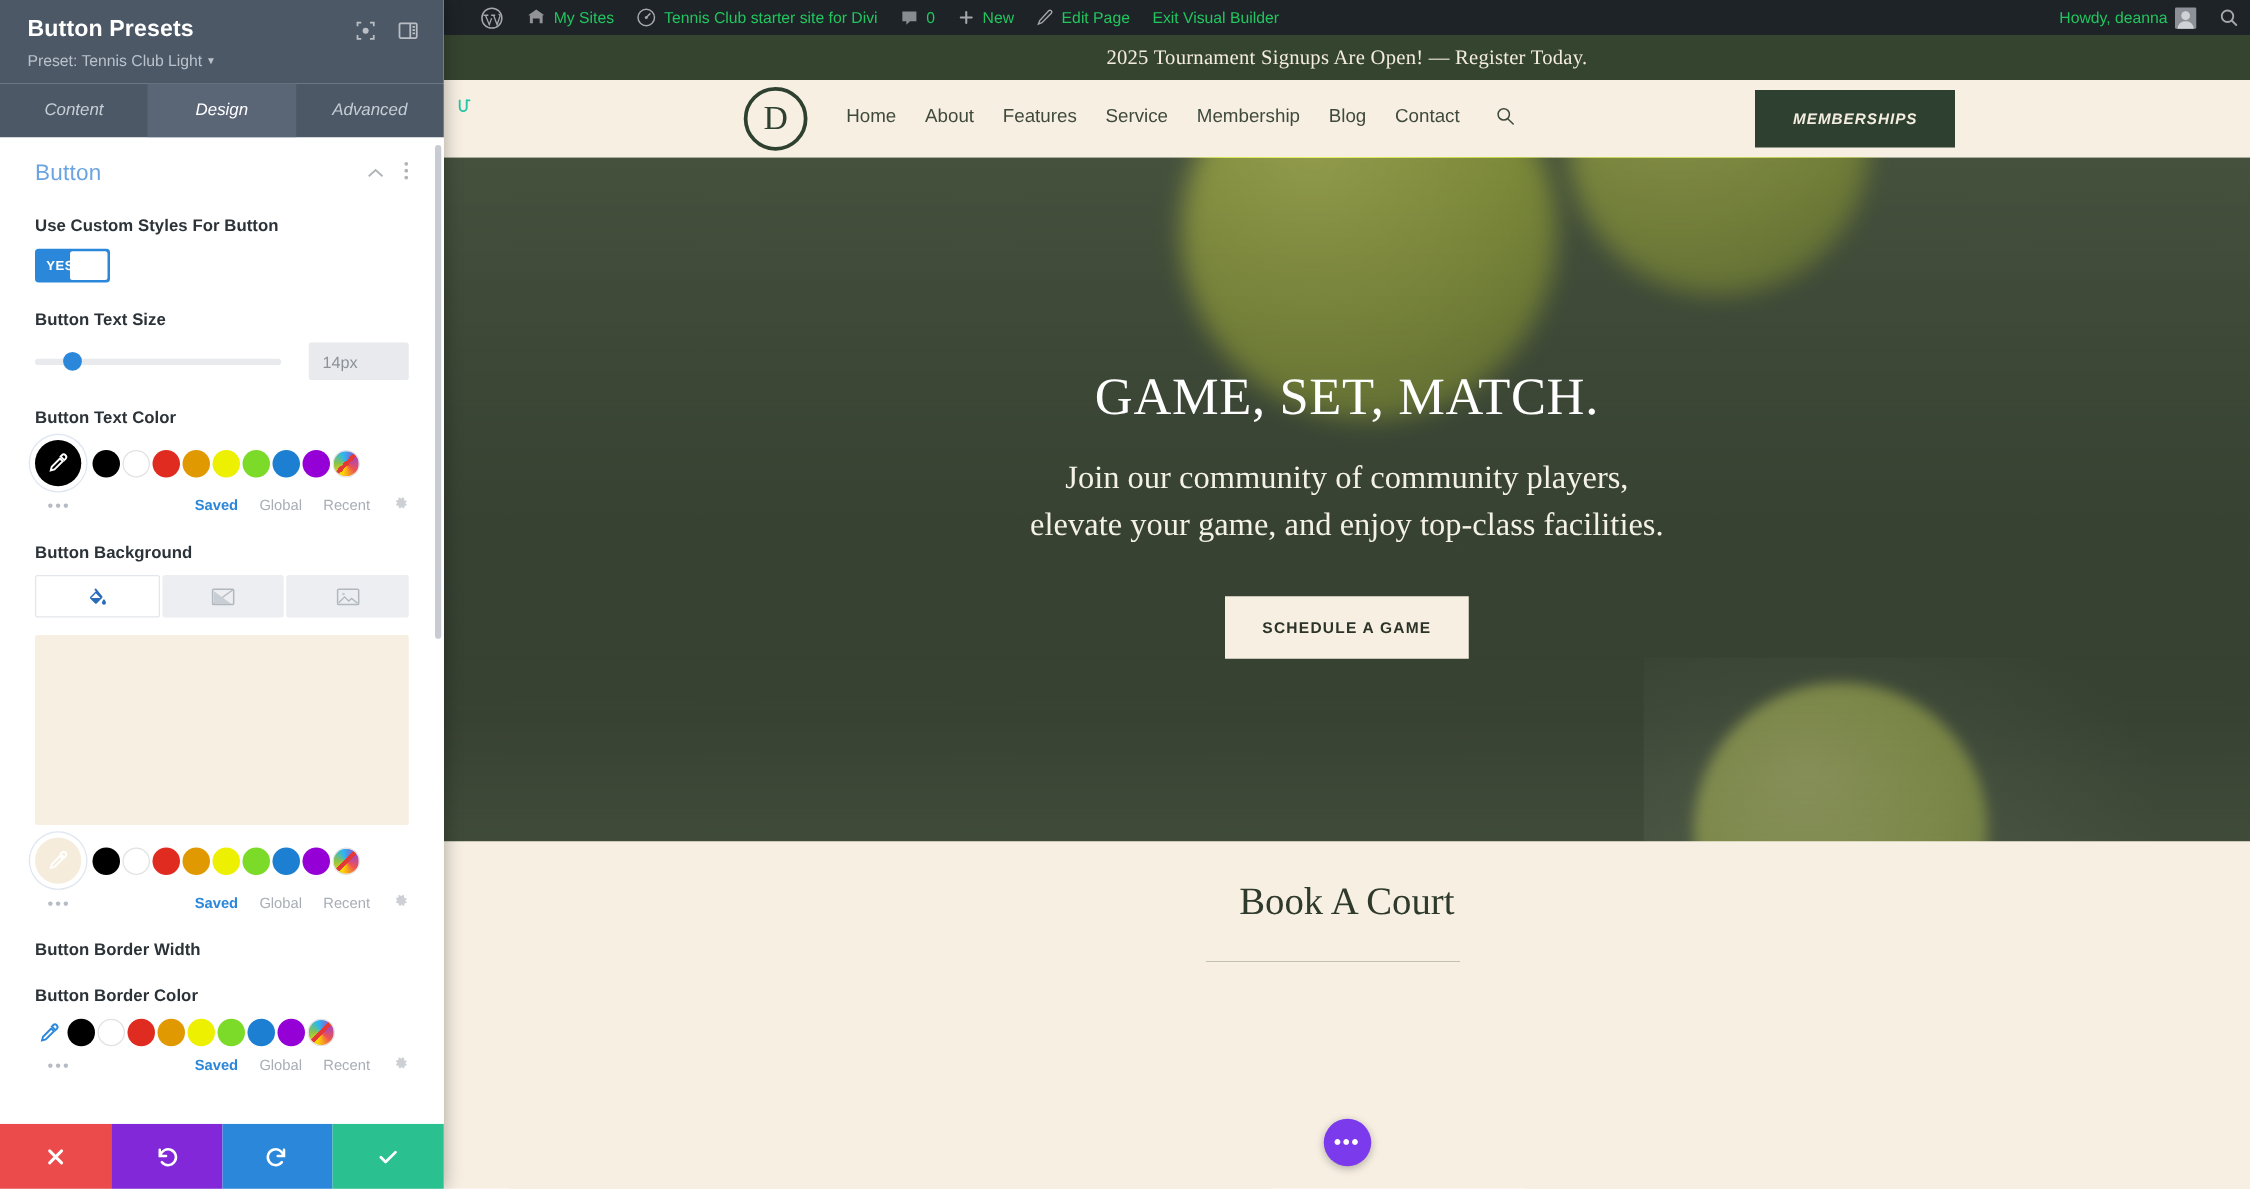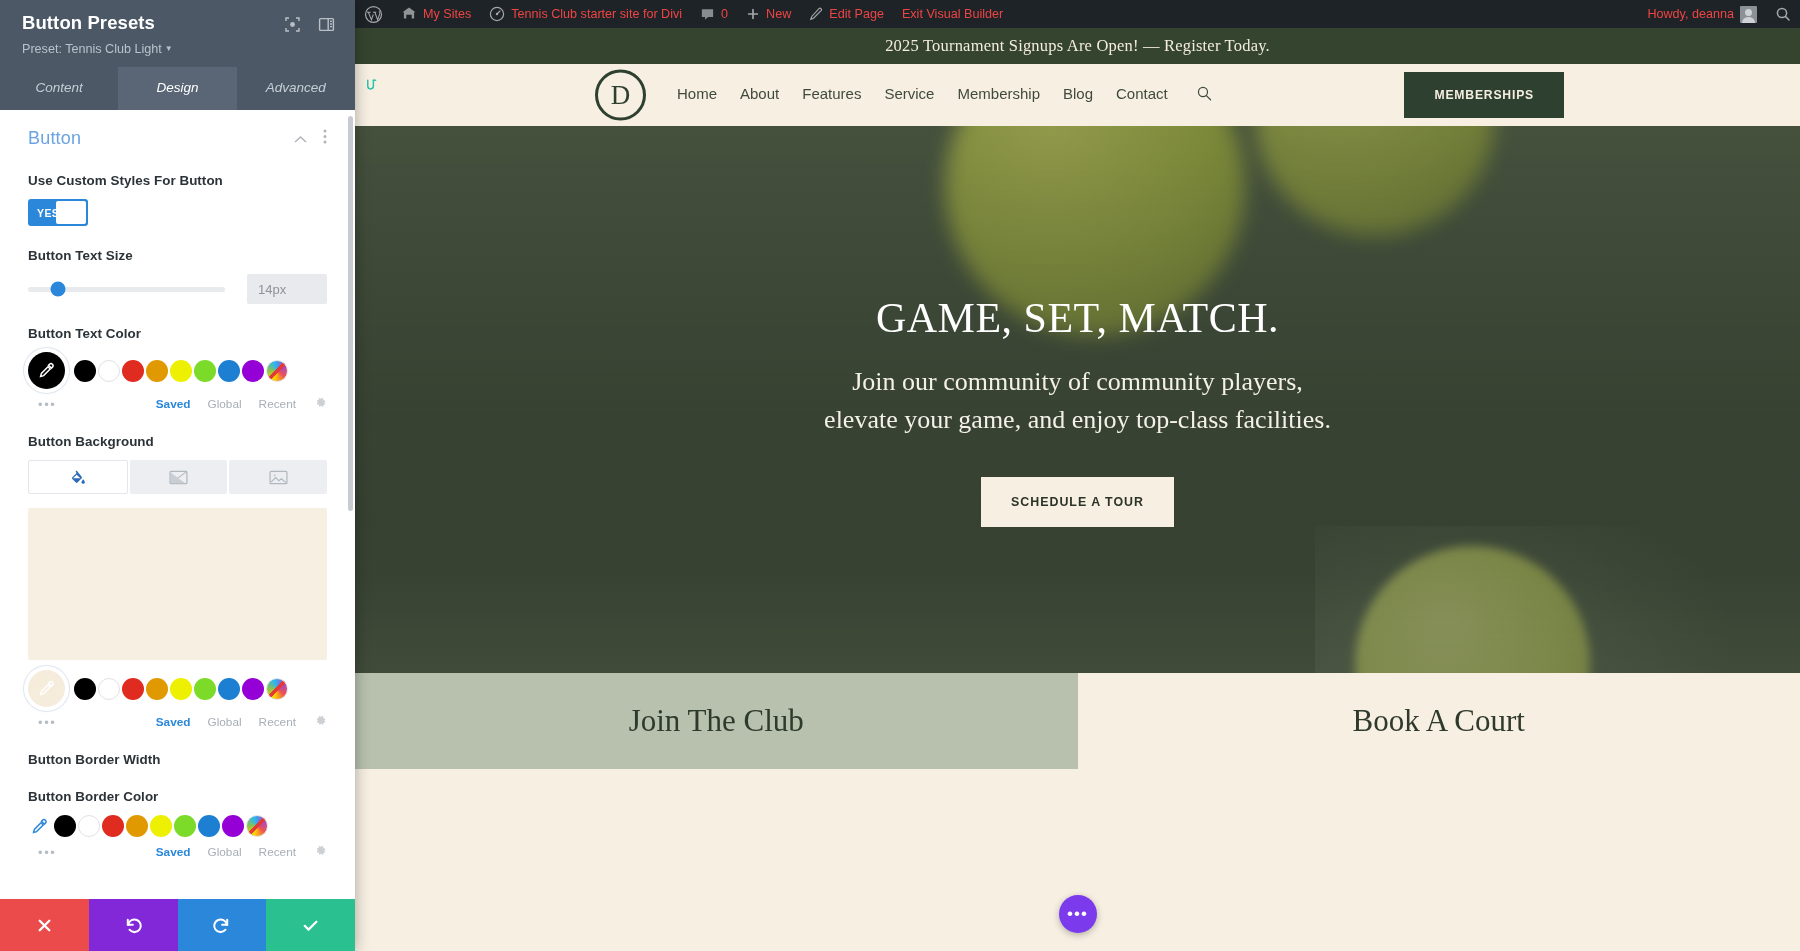--- a/index.html
+++ b/index.html
@@ -147,22 +147,22 @@
   .panel-actions { display: flex; flex: 0 0 auto; height: 52px; }
   .pa {
     flex: 1 1 0; display: flex; align-items: center; justify-content: center;
     cursor: pointer;
   }
   .pa svg { display:block; }
 
   
   #wpadminbar {
     position: absolute; left: 355px; top: 0; right: 0; height: 28px;
-    background: #1d2327; color: #ef4444; display: flex; align-items: center;
-    font-size: 12.6px; z-index: 40;
+    background: #1d2327; color: #22c55e; display: flex; align-items: center;
+    font-size: 12.6px; z-index: 40; padding-left: 20px;
   }
   .ab-item {
     display: flex; align-items: center; gap: 6px; height: 28px;
     padding: 0 9px; cursor: pointer; white-space: nowrap;
   }
   .ab-item:first-child { padding-left: 9px; }
   .ab-spacer { flex: 1 1 auto; }
   .ab-icon { opacity: .82; display:flex; align-items:center; }
   .ab-avatar {
     width: 17px; height: 17px; background: #8b9197; border-radius: 1px;
@@ -200,21 +200,21 @@
   .nav {
     position: absolute; left: 322px; top: 50%; transform: translateY(-50%);
     display: flex; gap: 23px;
     font-size: 15px; color: #3f4a3d;
   }
   .nav a { cursor: pointer; }
   .nav .search-ic { margin-left: 5px; cursor: pointer; }
   .memberships-btn {
     position: absolute; right: 236px; top: 50%; transform: translateY(-50%);
     background: #2e4030; color: #f5eee0; font-size: 12.2px; font-weight: 700;
-    letter-spacing: .8px; padding: 16px 30px; cursor: pointer;
+    letter-spacing: .8px; padding: 16px 30px; cursor: pointer; font-style: italic;
   }
 
   
   .hero {
     position: relative; height: 643px; overflow: hidden;
     background: linear-gradient(180deg,#5e6b50 0%,#4e5a45 35%,#3f4a3a 70%,#4d5a44 100%);
   }
   .hero-bg { position: absolute; inset: 0; filter: blur(0px); }
   .ball {
     position: absolute; border-radius: 50%;
@@ -601,28 +601,25 @@
       <div style="position:absolute;left:960px;top:400px;width:420px;height:300px;background:radial-gradient(ellipse at 30% 40%, rgba(230,235,200,.22), transparent 70%);"></div>
       <div style="position:absolute;left:0;bottom:0;width:100%;height:260px;background:linear-gradient(180deg,transparent,rgba(120,135,105,.30));"></div>
     </div>
     <div class="hero-dark"></div>
     <div class="hero-content">
       <div class="hero-title">GAME, SET, MATCH.</div>
       <div class="hero-sub">
         <div>Join our community of community players,</div>
         <div>elevate your game, and enjoy top-class facilities.</div>
       </div>
-      <div class="tour-btn">SCHEDULE A TOUR</div>
+      <div class="tour-btn">SCHEDULE A GAME</div>
     </div>
 
     <div class="split-wrap">
       <div class="split-row">
-        <div class="split-cell split-left">
-          <span>Join The Club</span>
-        </div>
         <div class="split-cell split-right">
           <span>Book A Court</span>
         </div>
       </div>
     </div>
   </div>
 
   <div class="divi-tab">
     <svg width="15" height="15" viewBox="0 0 16 16" fill="none" stroke="#29c4a9" stroke-width="1.6" stroke-linecap="round">
         <path d="M4 3.5v6.2a3 3 0 0 0 6 0V3.5"></path>

